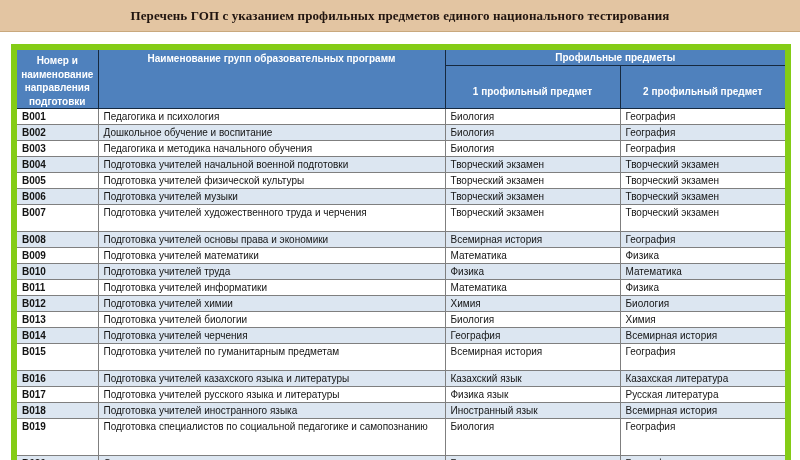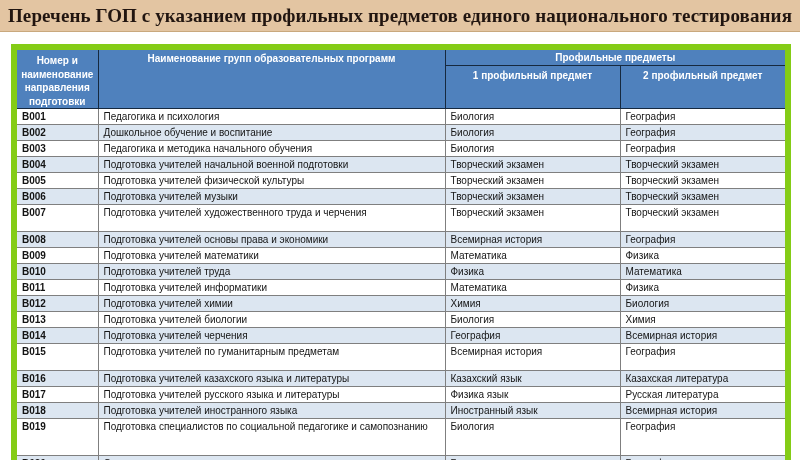--- a/index.html
+++ b/index.html
@@ -13,21 +13,21 @@
 
   .title-bar {
     position: absolute; left: 0; top: 0; width: 800px; height: 31px;
     background: var(--title-bg, #e3c5a2);
     border-bottom: 1px solid #c9a87d;
     display: flex; align-items: center; justify-content: center;
   }
   .title-bar h1 {
     margin: 0;
     font-family: "Liberation Serif", serif;
-    font-size: 19px; font-weight: bold;
+    font-size: 13px; font-weight: bold;
     color: var(--title-fg, #211510);
     letter-spacing: 0.1px;
     white-space: nowrap;
   }
 
   table.gop {
     position: absolute; left: 11px; top: 44px;
     width: 774px;
     border-collapse: collapse; table-layout: fixed;
     border: 6px solid #84cc16;
@@ -43,21 +43,21 @@
     font-size: 10px; font-weight: bold;
     border: 1px solid #16293f;
     text-align: center;
     padding: 0;
   }
   thead tr.h1 { height: 17px; }
   thead tr.h2 { height: 41px; }
   th.th-direction { vertical-align: top; padding: 4px 3px 0; line-height: 13.5px; }
   th.th-programs  { vertical-align: top; padding: 3px 4px 0; }
   th.th-group     { vertical-align: middle; }
-  th.th-sub       { vertical-align: top; padding-top: 4px; }
+  th.th-sub       { vertical-align: top; padding-top: 20px; }
 
   tbody tr { height: 16px; }
   tbody tr:nth-child(7),
   tbody tr:nth-child(15) { height: 27px; }
   tbody tr:nth-child(19) { height: 37px; }
   tbody tr:nth-child(20) { height: 19px; }
 
   tbody td {
     border: 1px solid #7f7f7f;
     background: #ffffff;

